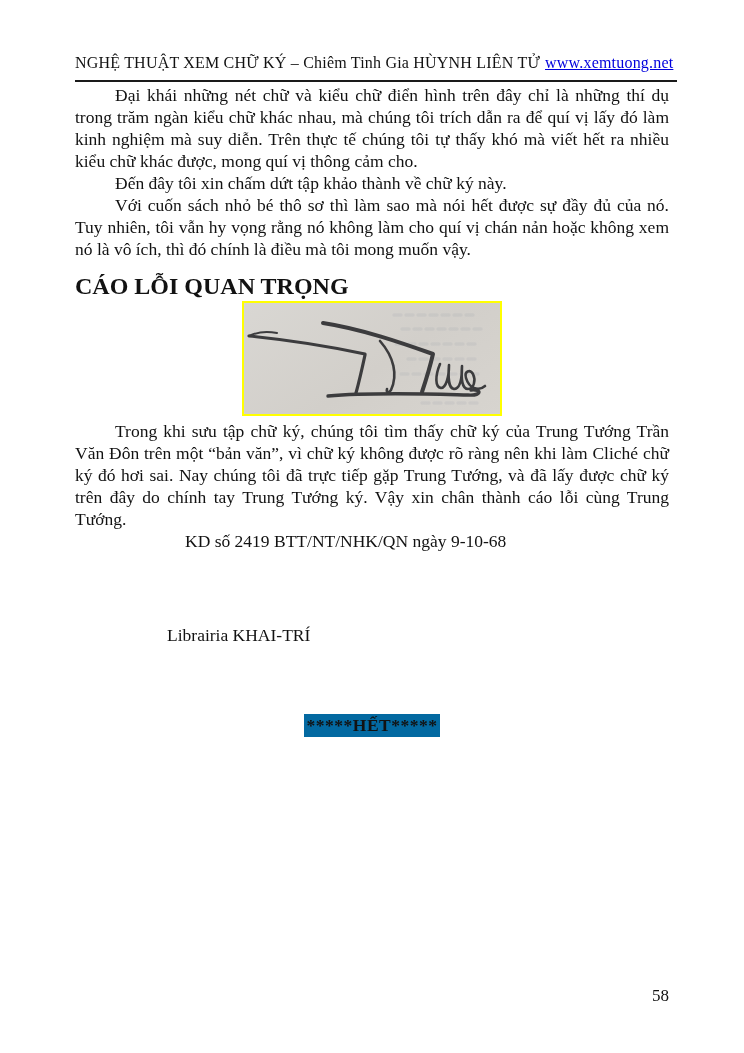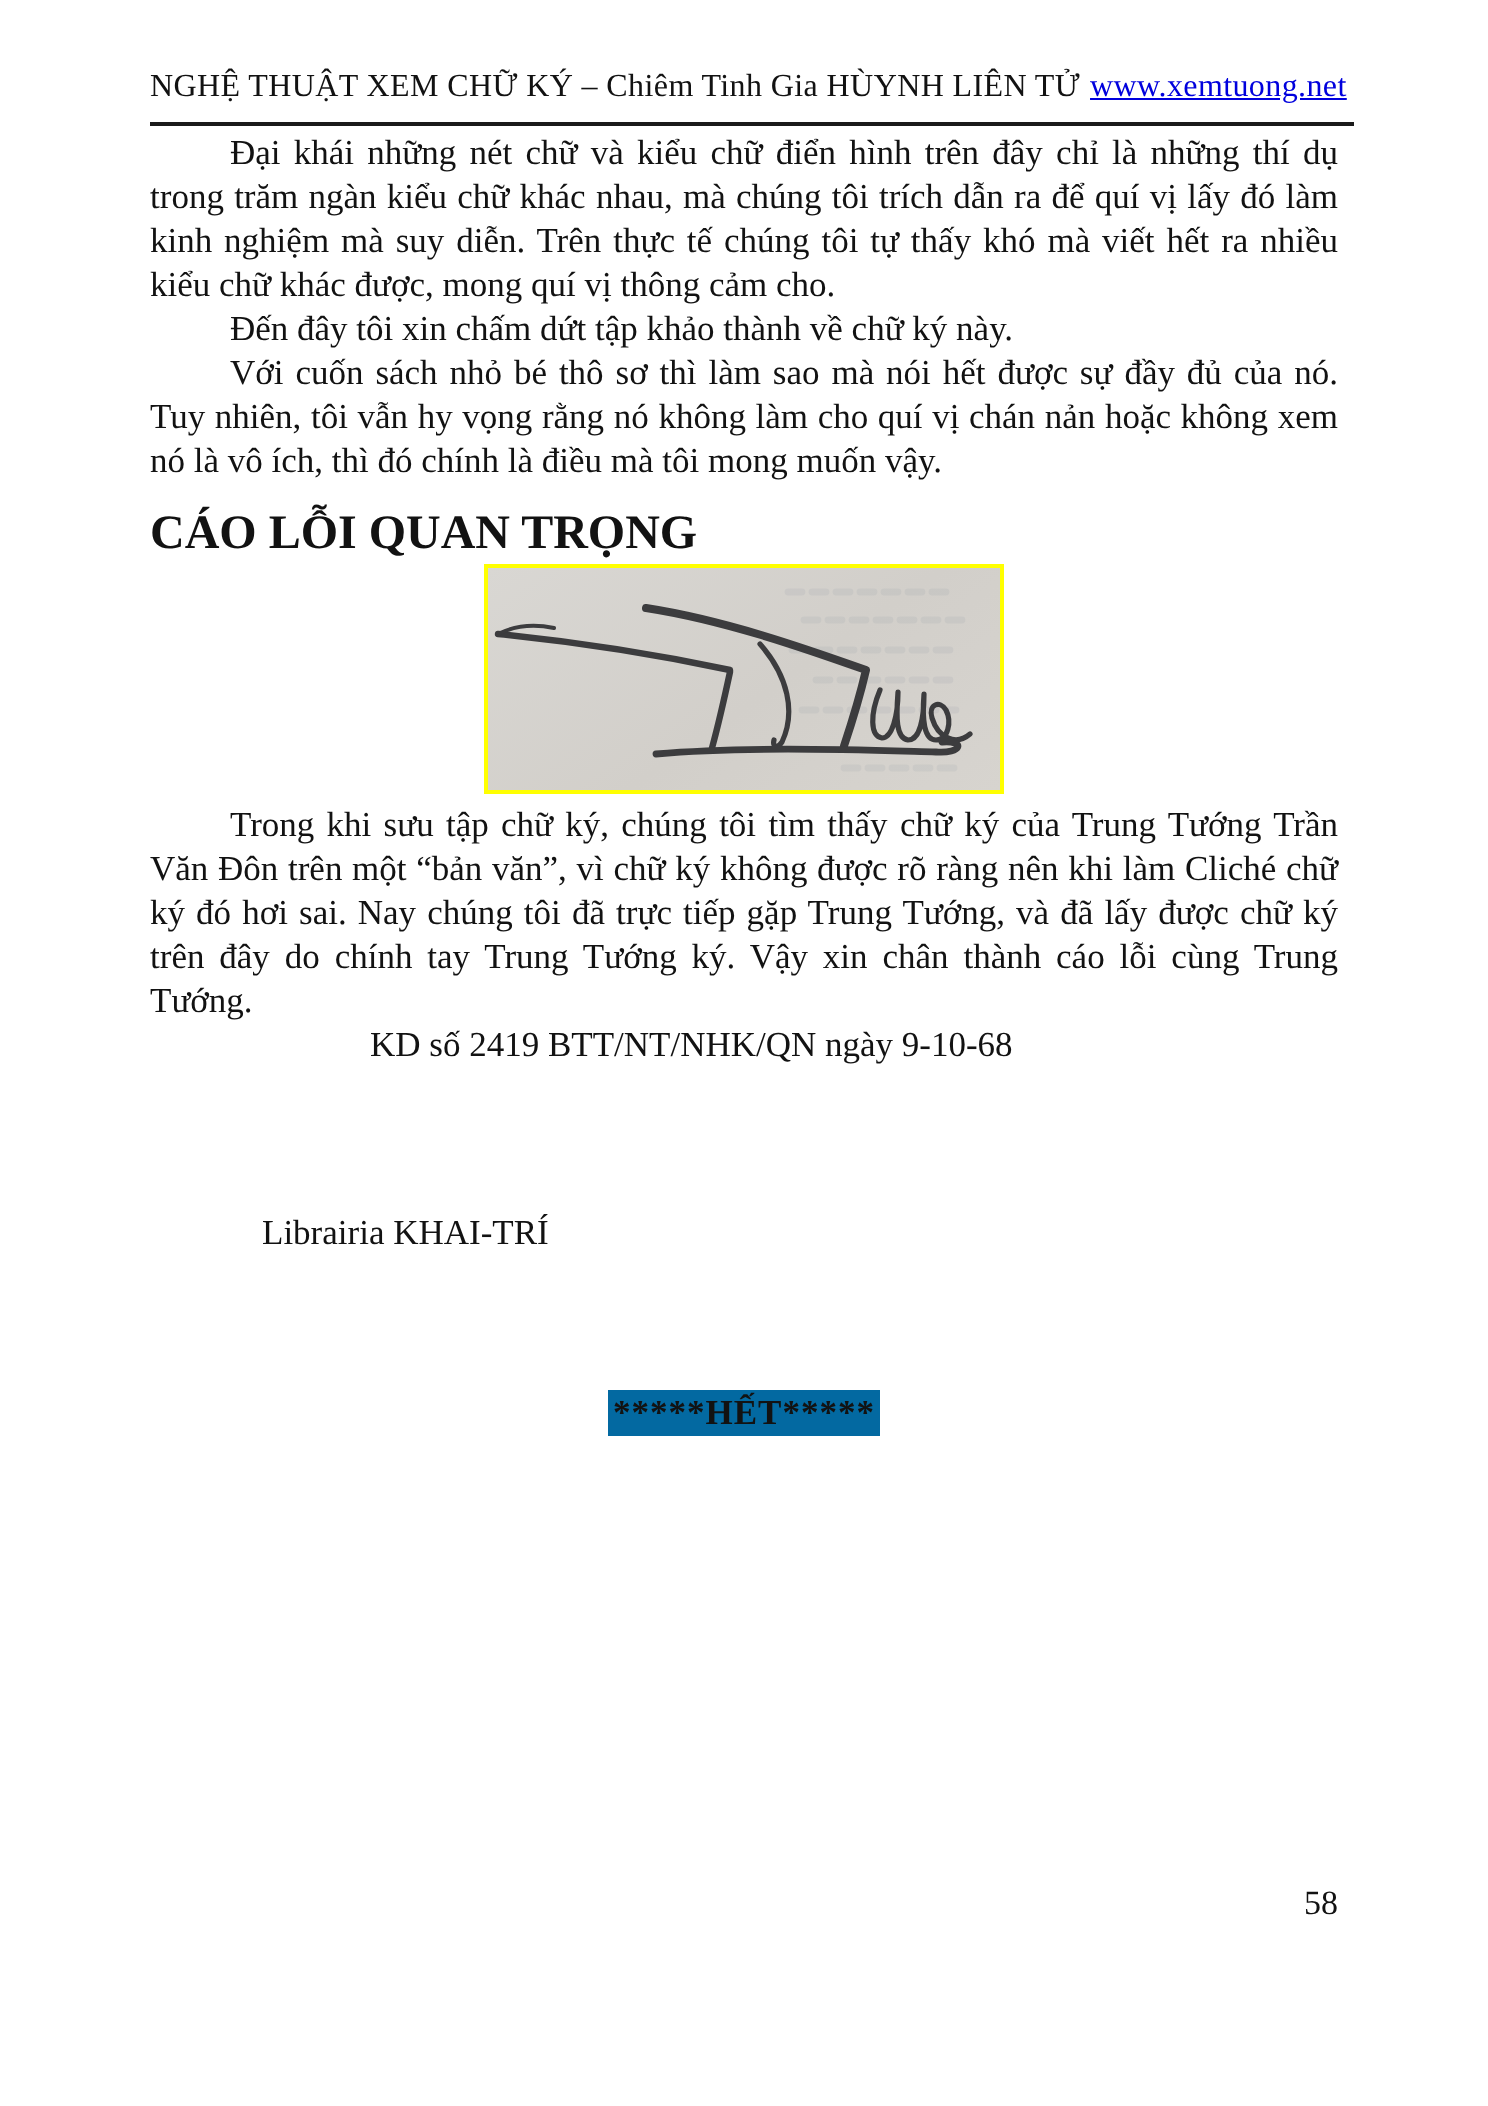--- a/index.html
+++ b/index.html
@@ -12,21 +12,21 @@
     overflow: hidden;
   }
   .page {
     position: relative;
     width: 744px; height: 1053px;
     padding: 0 75px;
     box-sizing: border-box;
   }
   
   .header {
-    padding-top: 35px;
+    padding-top: 54px;
     font-size: 16px;
     line-height: 18px;
     white-space: nowrap;
     letter-spacing: 0.2px;
   }
   .header a.header-link {
     color: #0000dd;
     text-decoration: underline;
     margin-left: 5px;
     cursor: pointer;
@@ -58,41 +58,41 @@
     margin: 3px auto 4px auto;
     border: 2px solid #ffff00;
     background: linear-gradient(145deg, #d9d7d3 0%, #d2cfca 55%, #d7d4cf 100%);
     overflow: hidden;
   }
   .signature-figure svg { display: block; width: 256px; height: 111px; }
   
   .reference-line { margin: 0 0 0 110px !important; text-indent: 0 !important; text-align: center; }
   .publisher {
     margin-top: 71px;
-    margin-left: 56px;
+    margin-left: 92px;
     font-size: 17.5px;
     line-height: 24px;
   }
   .end-marker-row {
     margin-top: 67px;
     display: flex;
     justify-content: center;
   }
   .end-marker {
     background: #0369a1;
     font-weight: bold;
     font-size: 17.5px;
     line-height: 23px;
     padding: 0 3px;
     letter-spacing: 0.5px;
   }
   
   .page-number {
     position: absolute;
-    top: 942px;
+    top: 986px;
     right: 75px;
     font-size: 17px;
   }
 </style>
 </head>
 <body>
 
 <div class="page">
 
   <div class="header">

